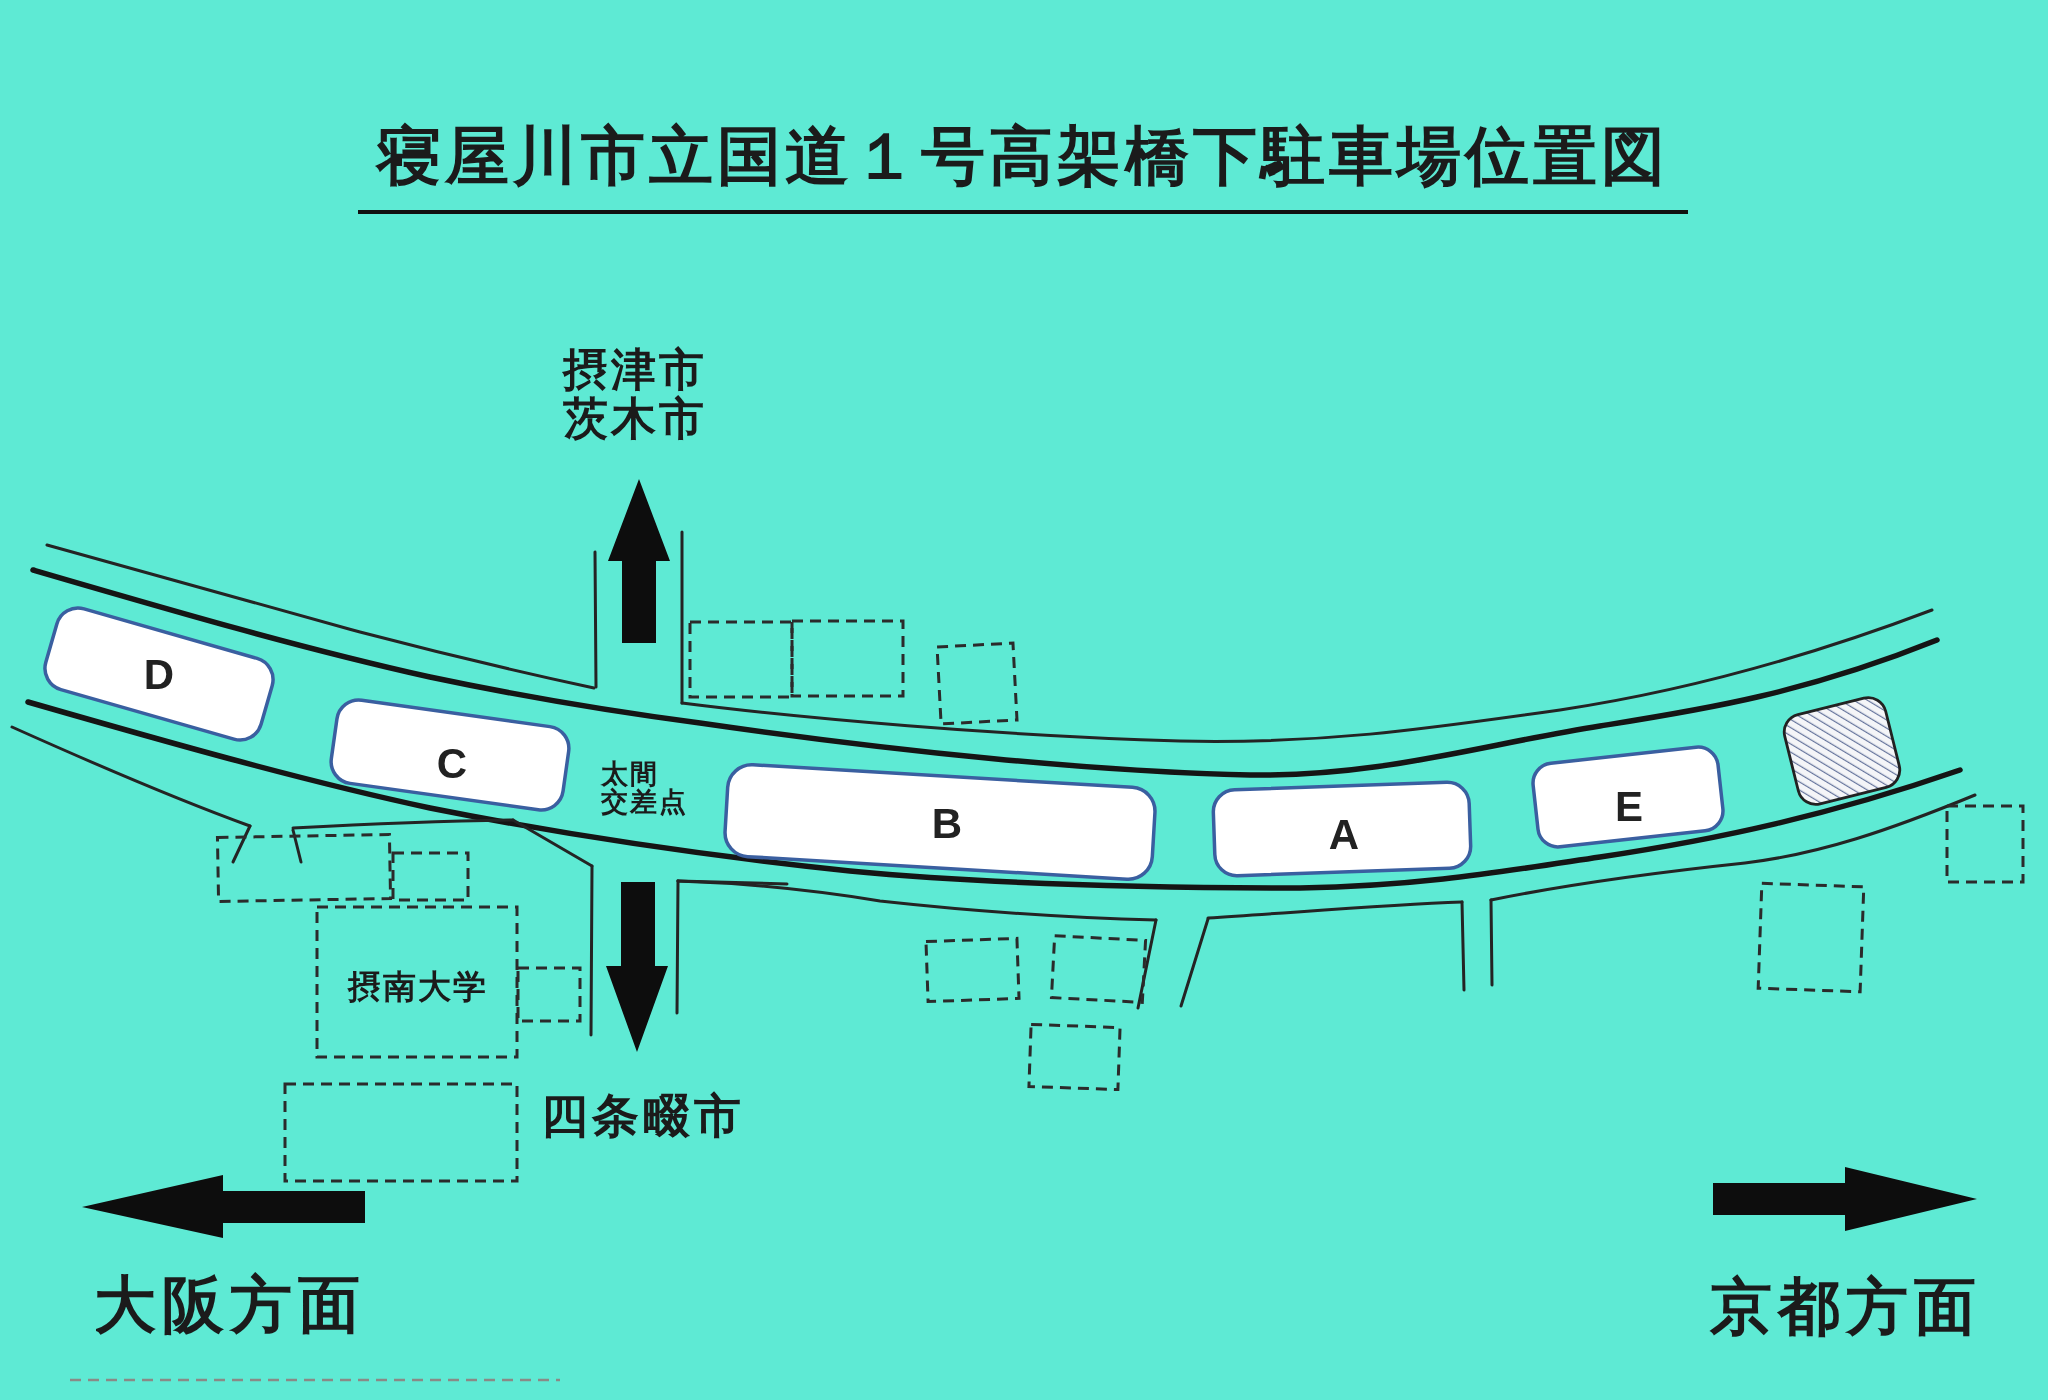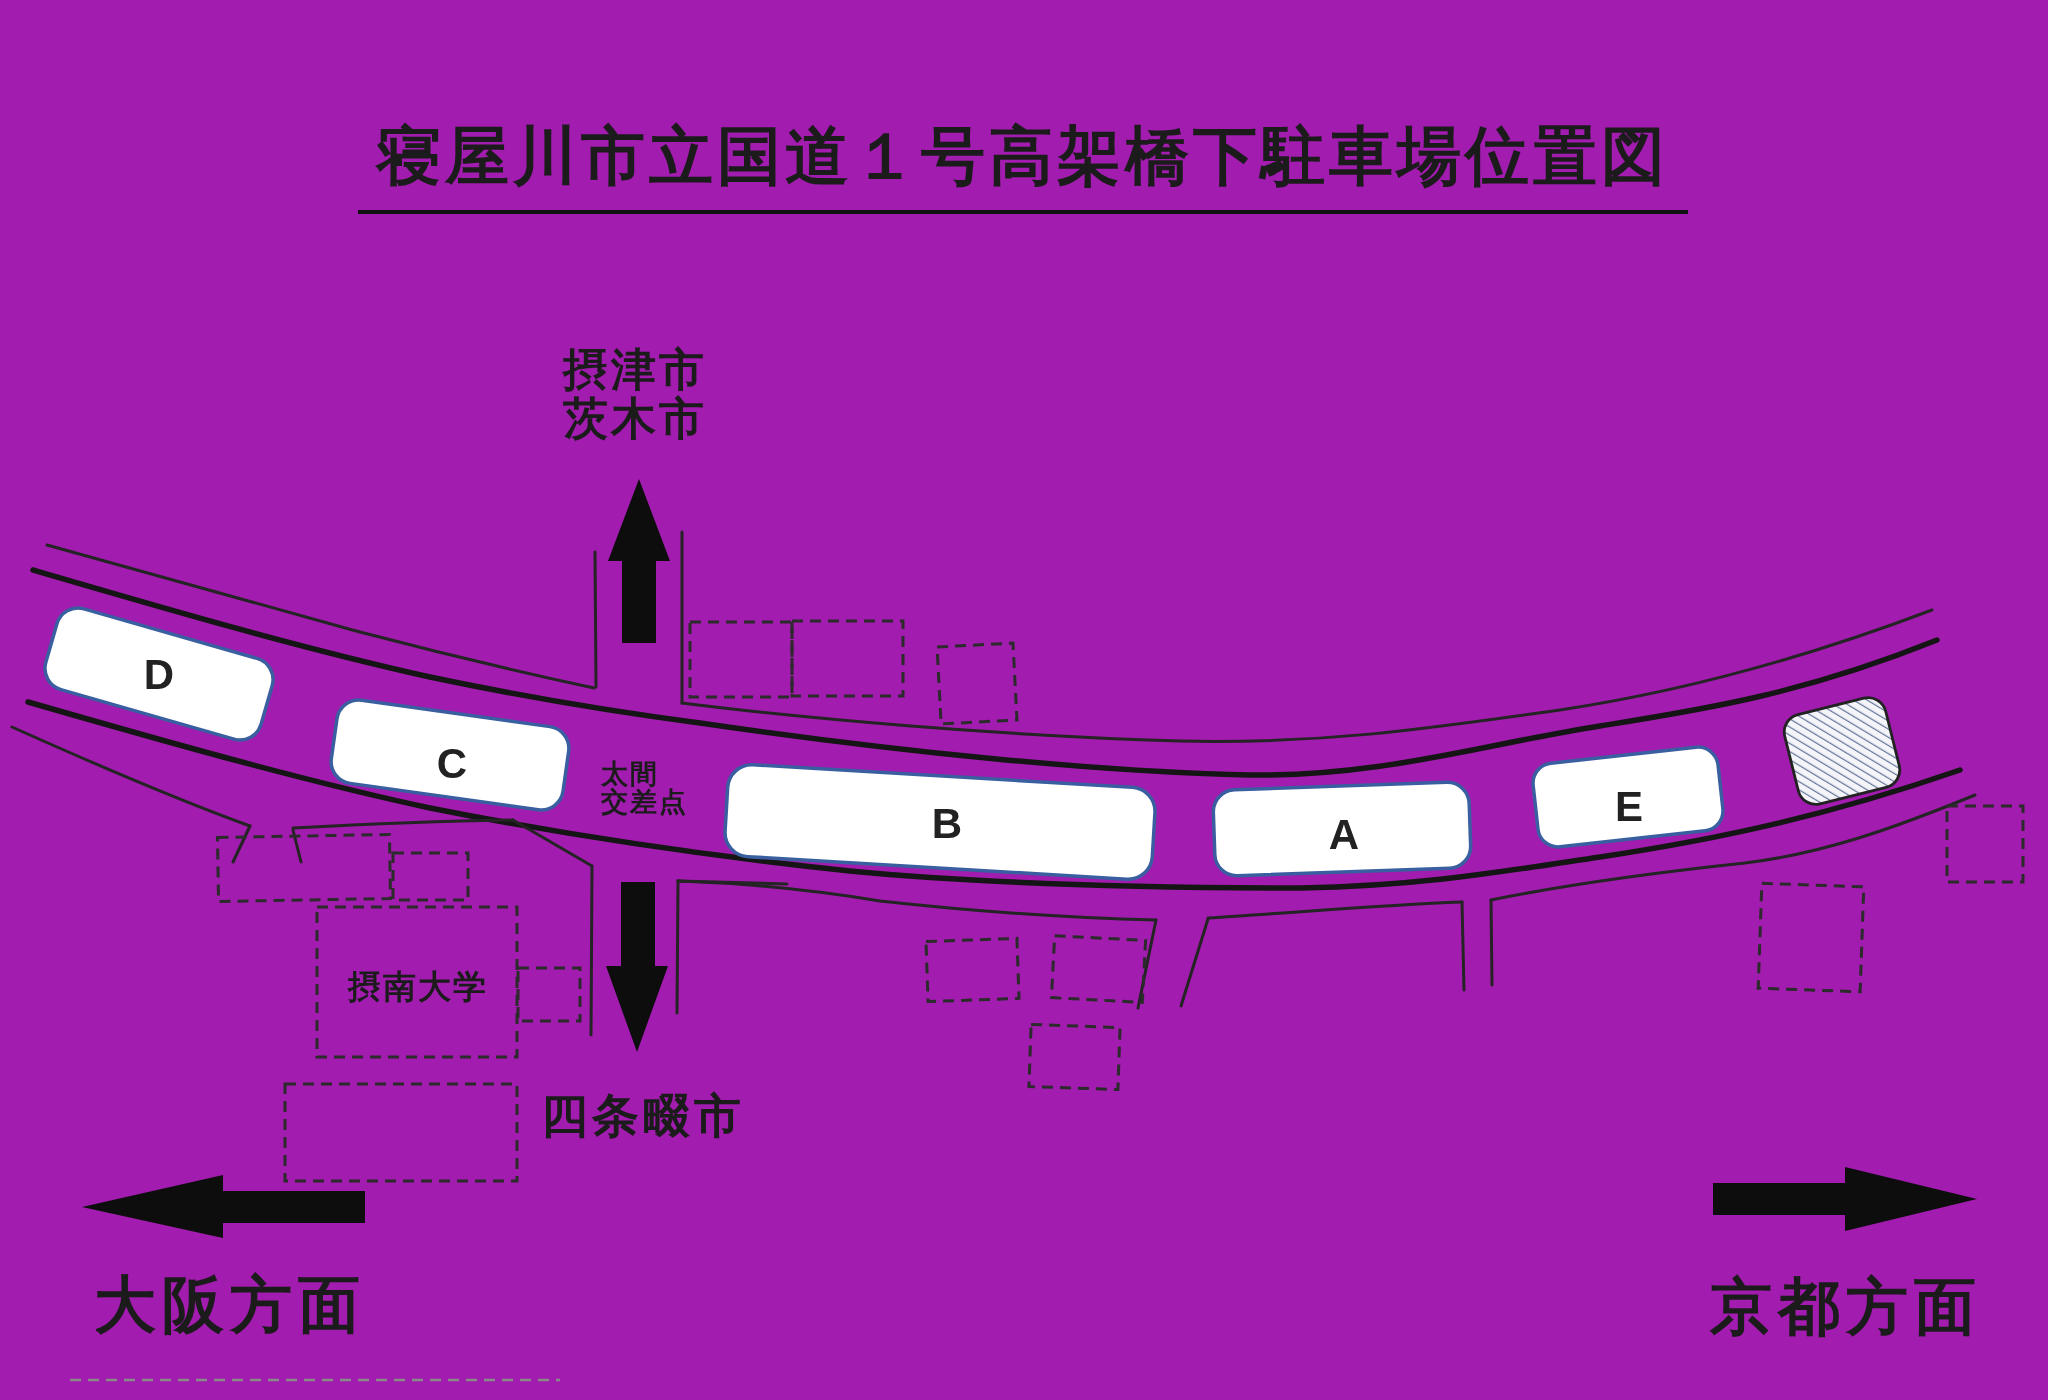--- a/index.html
+++ b/index.html
@@ -1,18 +1,18 @@
 <!DOCTYPE html>
 <html><head>
 <meta charset="utf-8">
 <style>
   html,body{margin:0;padding:0;background:#e8e8e8;}
   #stage{
     position:relative;width:2048px;height:1400px;
-    background:#a21caf;overflow:hidden;
+    background:#5eead4;overflow:hidden;
     font-family:"Liberation Sans","DejaVu Sans",sans-serif;
   }
   svg{position:absolute;left:0;top:0;}
   text{font-family:"Liberation Sans","DejaVu Sans",sans-serif;fill:#1b1b1b;}
   .title-t{font-size:64px;font-weight:bold;letter-spacing:4px;}
   .dir-big{font-size:62px;font-weight:bold;letter-spacing:6px;}
   .dir-mid{font-size:45px;font-weight:bold;letter-spacing:3px;}
   .dir-south{font-size:47px;font-weight:bold;letter-spacing:4px;}
   .xing{font-size:27px;font-weight:bold;letter-spacing:2px;}
   .uni{font-size:33px;font-weight:bold;letter-spacing:2px;}

